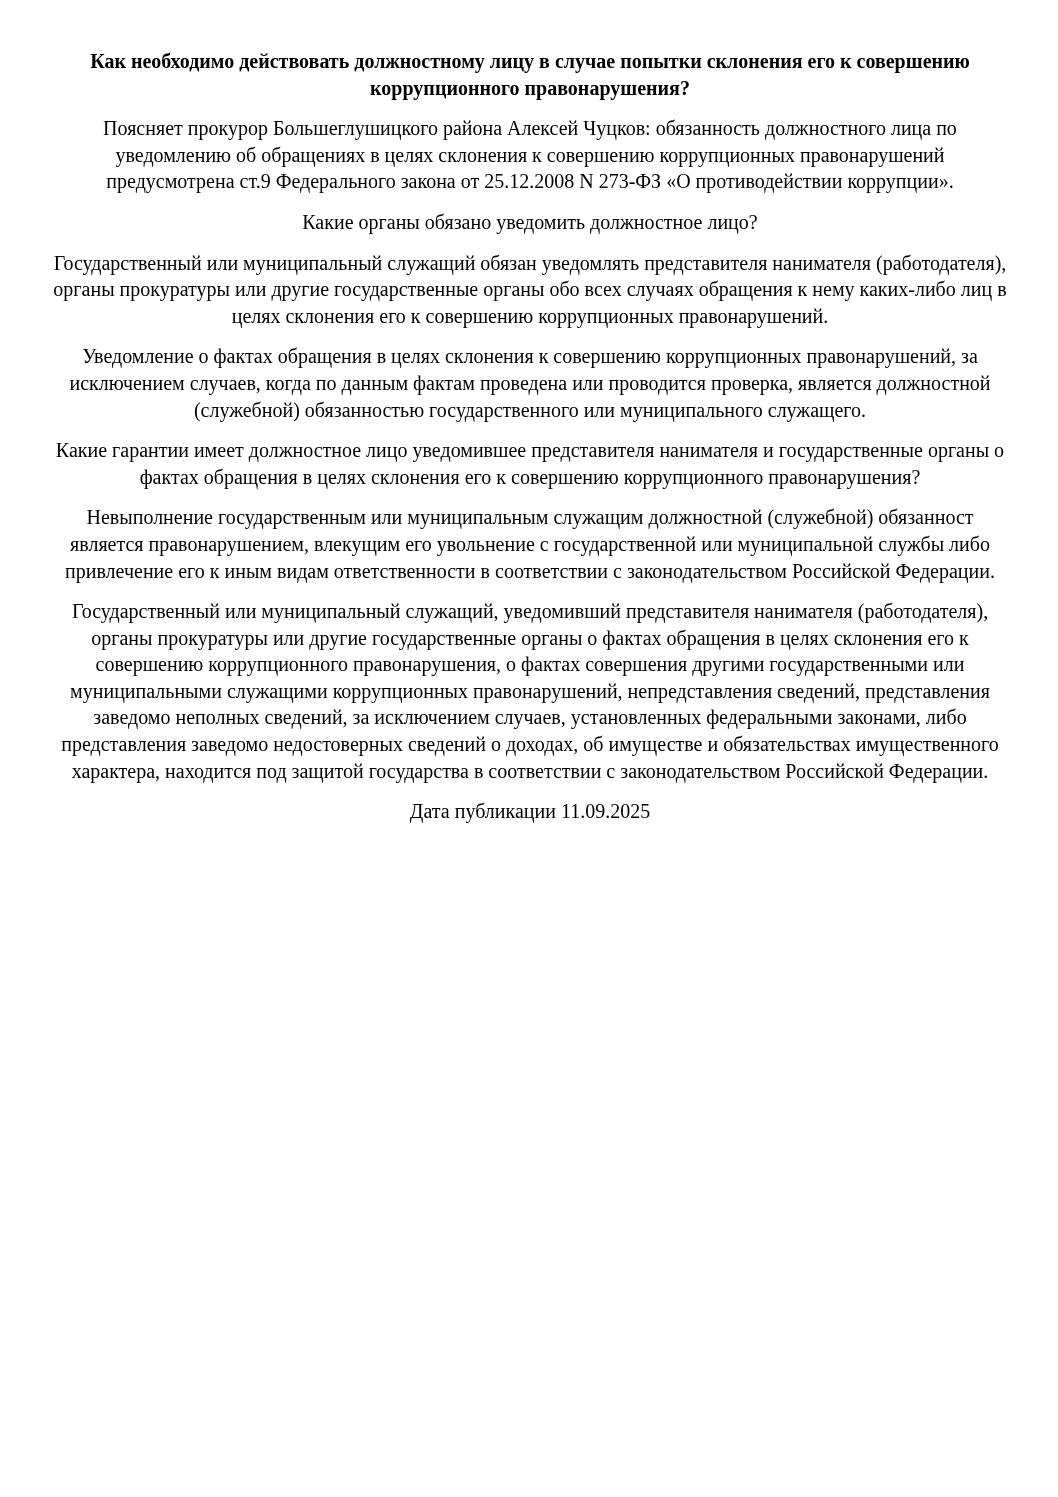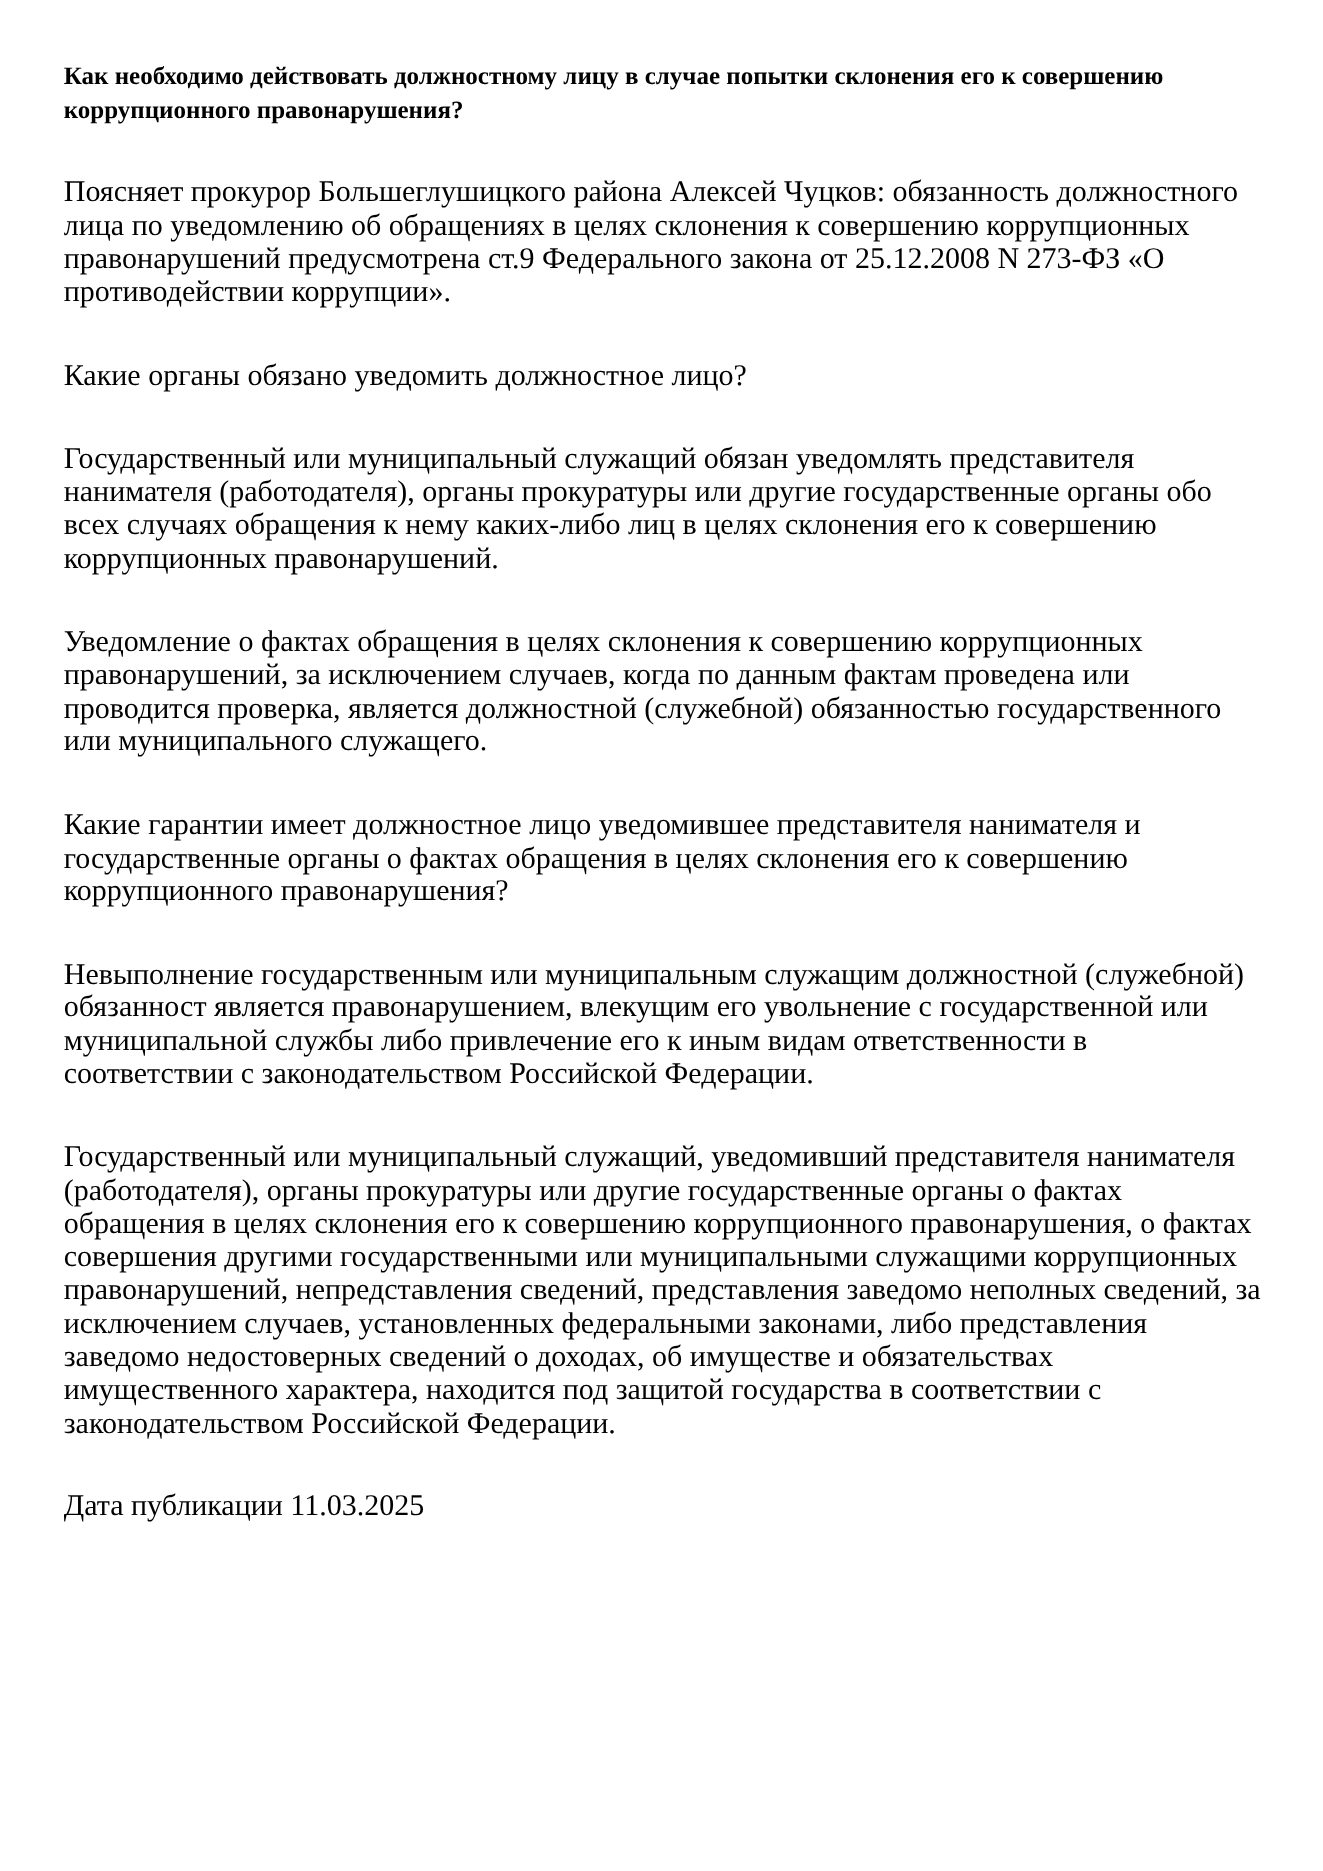--- a/index.html
+++ b/index.html
@@ -7,31 +7,32 @@
   body {
     width: 1058px;
     height: 1497px;
     font-family: "Liberation Serif", "DejaVu Serif", serif;
     color: #000000;
     overflow: hidden;
   }
   .page {
     padding: 48px 48px 0 51px;
     width: 1058px;
+    text-align: center;
   }
   .doc-title {
     font-size: 20px;
     font-weight: bold;
     line-height: 26.6px;
     max-width: 958px;
   }
   .para {
-    font-size: 24px;
+    font-size: 20px;
     line-height: 26.6px;
-    margin-top: 40px;
+    margin-top: 14px;
     max-width: 958px;
   }
   .question {
   }
 </style>
 </head>
 <body>
 
 <div class="page">
   <h1 class="doc-title">Как необходимо действовать должностному лицу в случае попытки склонения его к совершению коррупционного правонарушения?</h1>
@@ -44,14 +45,14 @@
 
   <p class="para">Уведомление о фактах обращения в целях склонения к совершению коррупционных правонарушений, за исключением случаев, когда по данным фактам проведена или проводится проверка, является должностной (служебной) обязанностью государственного или муниципального служащего.</p>
 
 
   <p class="para question">Какие гарантии имеет должностное лицо уведомившее представителя нанимателя и государственные органы о фактах обращения в целях склонения его к совершению коррупционного правонарушения?</p>
 
   <p class="para">Невыполнение государственным или муниципальным служащим должностной (служебной) обязанност является правонарушением, влекущим его увольнение с государственной или муниципальной службы либо привлечение его к иным видам ответственности в соответствии с законодательством Российской Федерации.</p>
 
   <p class="para">Государственный или муниципальный служащий, уведомивший представителя нанимателя (работодателя), органы прокуратуры или другие государственные органы о фактах обращения в целях склонения его к совершению коррупционного правонарушения, о фактах совершения другими государственными или муниципальными служащими коррупционных правонарушений, непредставления сведений, представления заведомо неполных сведений, за исключением случаев, установленных федеральными законами, либо представления заведомо недостоверных сведений о доходах, об имуществе и обязательствах имущественного характера, находится под защитой государства в соответствии с законодательством Российской Федерации.</p>
 
-  <p class="para">Дата публикации 11.03.2025</p>
+  <p class="para">Дата публикации 11.09.2025</p>
 </div>
 
 </body></html>

